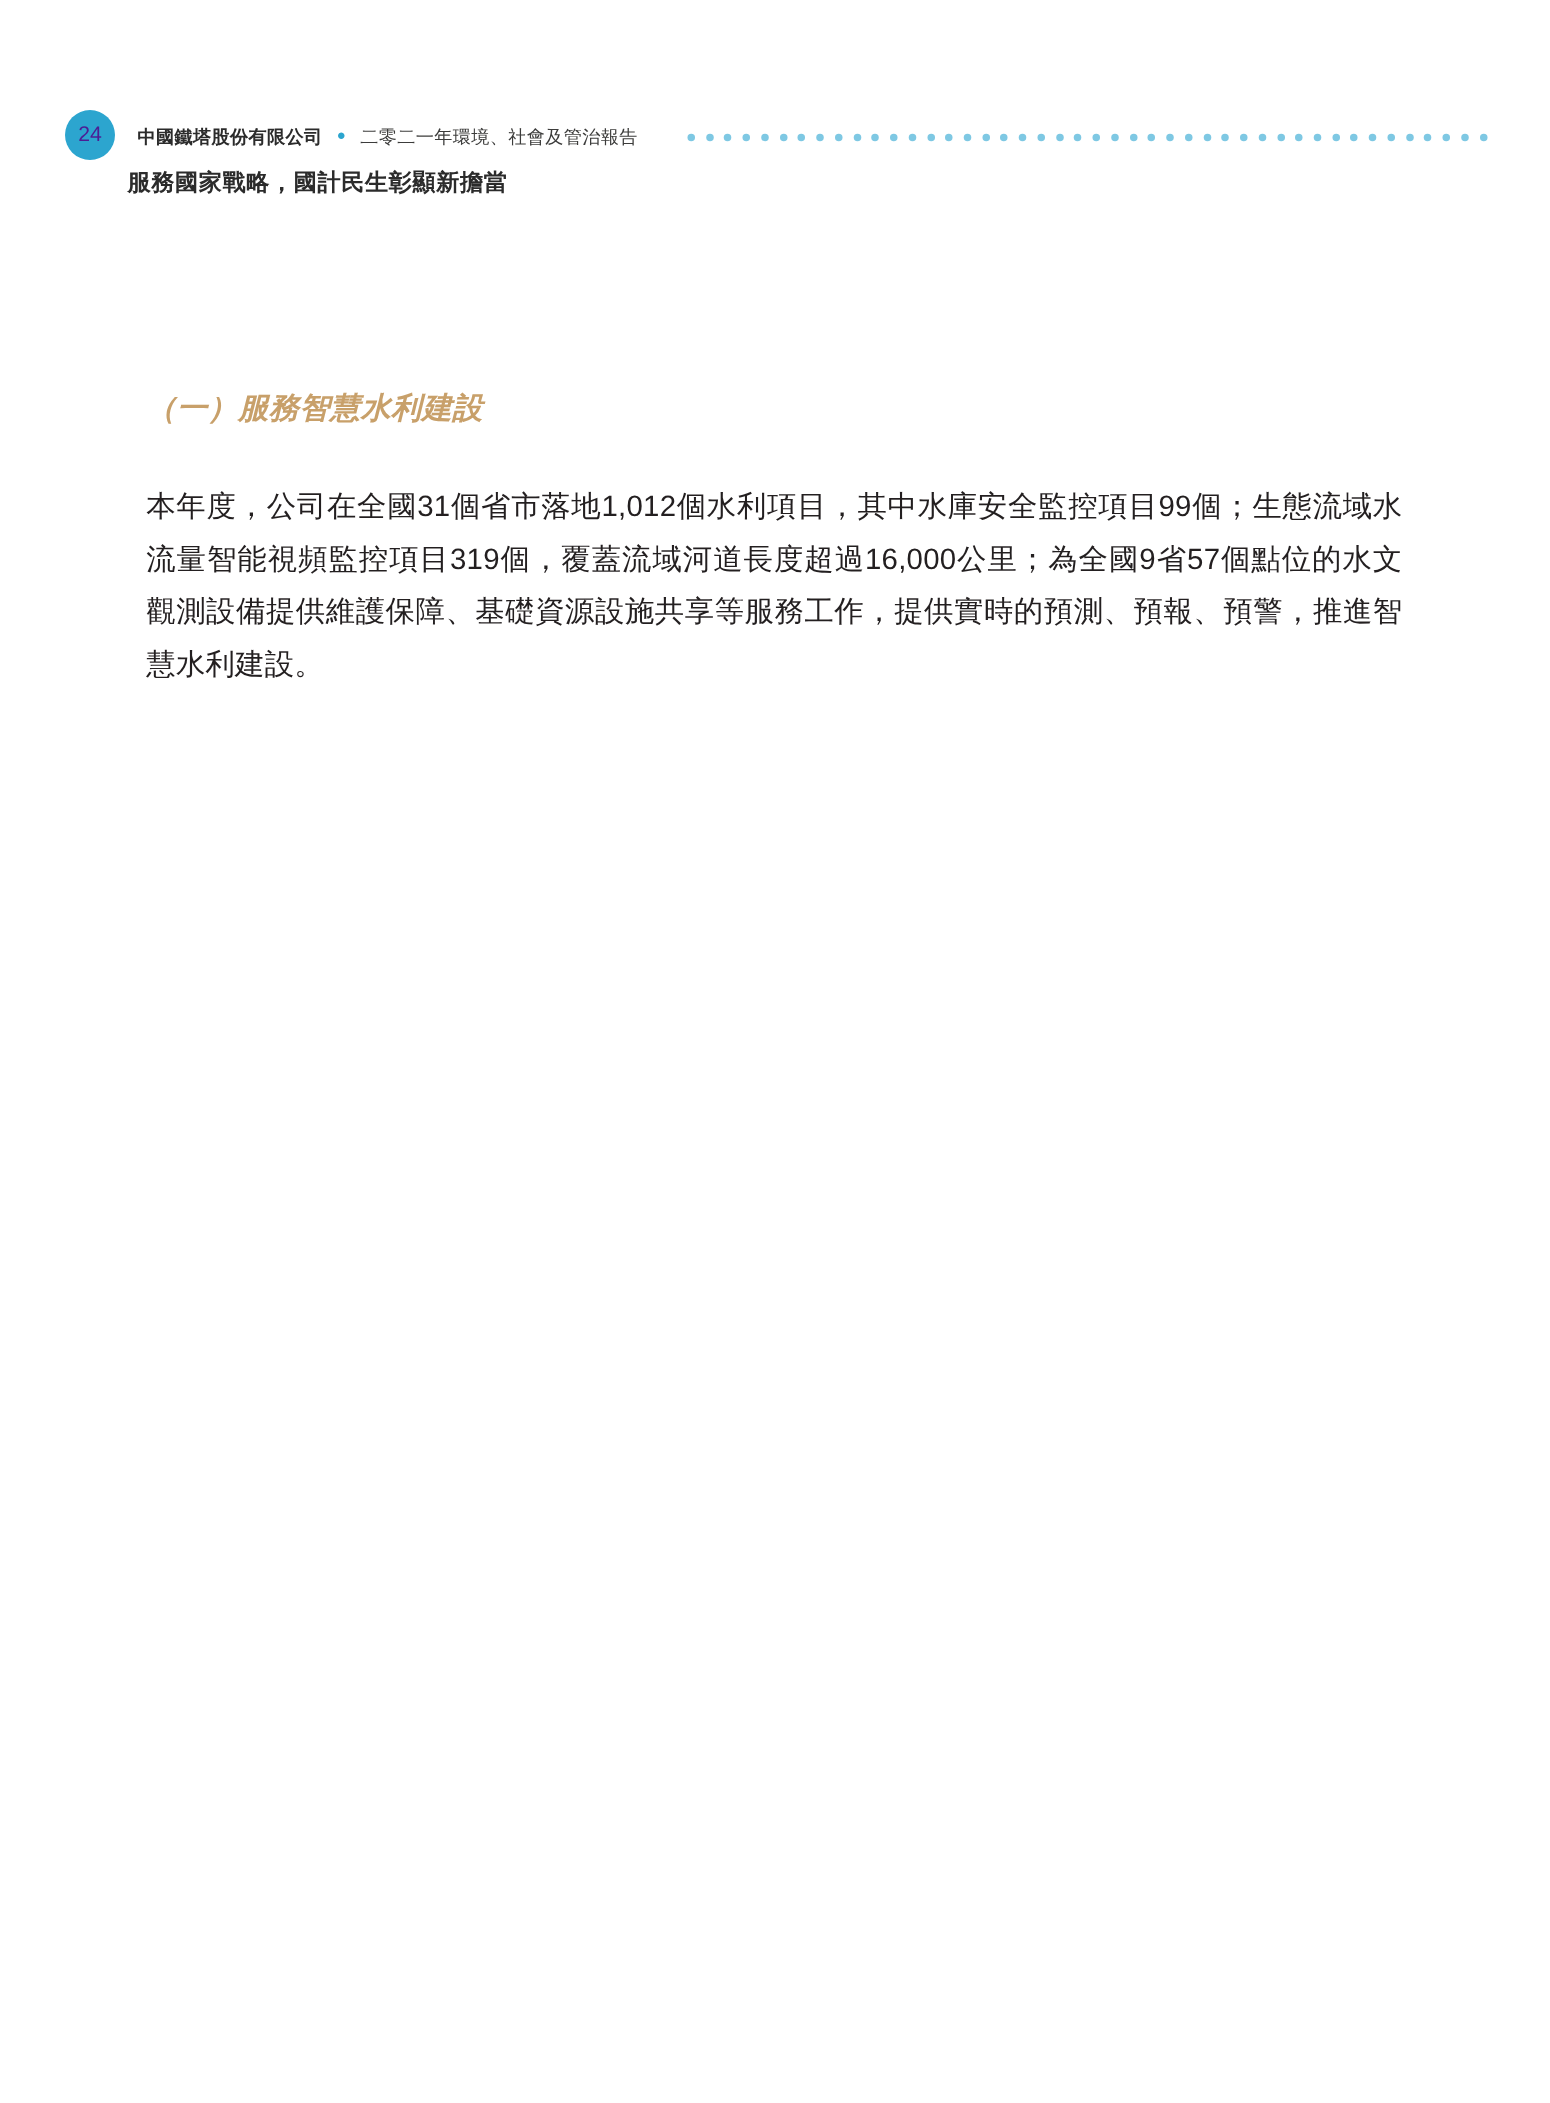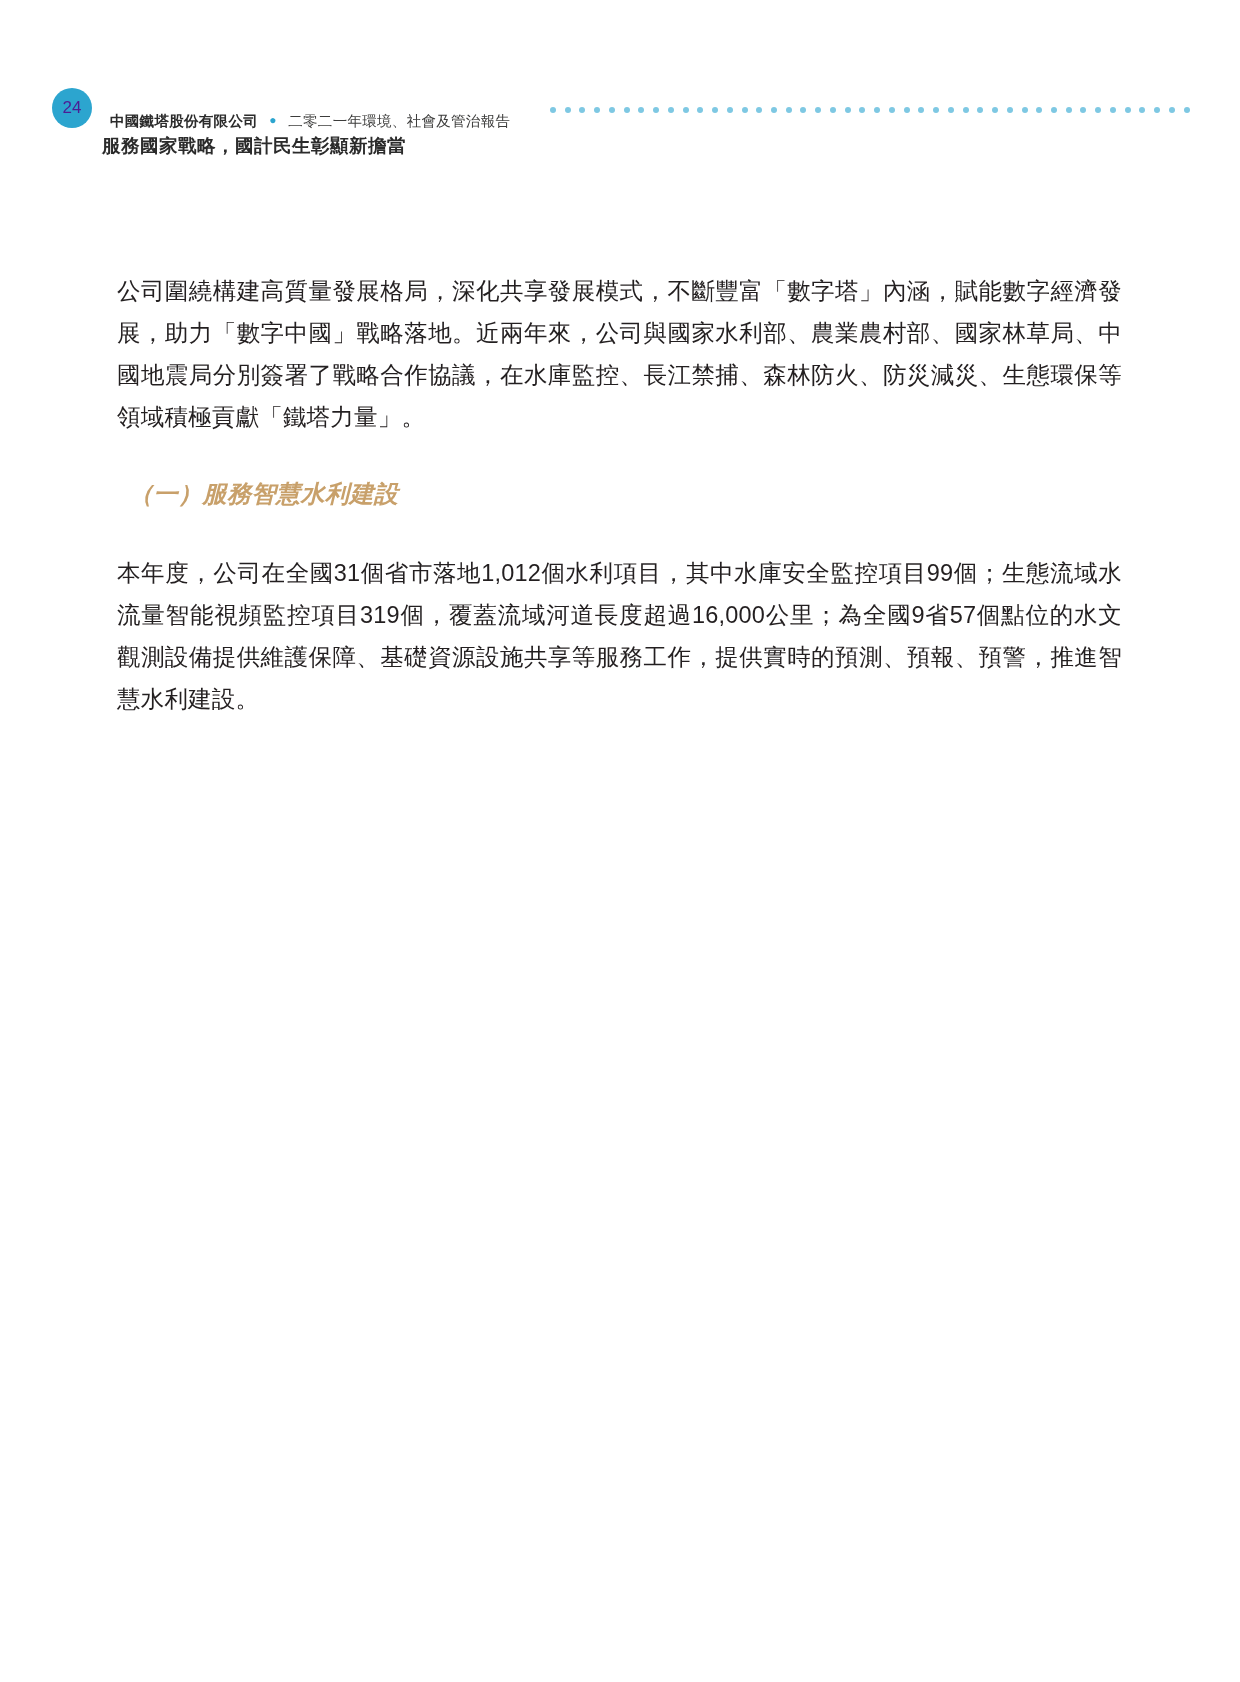--- a/index.html
+++ b/index.html
@@ -36,21 +36,21 @@
     font-size: 17px;
     font-weight: normal;
     display: flex;
     align-items: center;
     justify-content: center;
     letter-spacing: 0px;
   }
   .header-text {
     position: absolute;
     left: 110px;
-    top: 68px;
+    top: 56px;
     font-size: 14.5px;
     color: #3c3c3b;
     white-space: nowrap;
     letter-spacing: 0.3px;
   }
   .header-company {
     font-weight: bold;
     color: #2b2b2b;
   }
   .header-sep {
@@ -101,21 +101,21 @@
   p.body-text {
     margin: 0;
     font-size: 23.5px;
     line-height: 42px;
     color: #231f20;
     text-align: justify;
     text-justify: inter-ideograph;
     letter-spacing: 0.2px;
   }
   .sub-heading {
-    margin: 40px 0 8px 12px;
+    margin: 40px 0 8px 0;
     font-size: 24px;
     font-weight: bold;
     font-style: italic;
     color: #c8a06a;
     letter-spacing: 0.5px;
   }
   .gap {
     height: 34px;
   }
 </style>
@@ -173,21 +173,20 @@
       <i style="background: rgb(126, 200, 227);"></i>
       <i style="background: rgb(126, 200, 227);"></i>
       <i style="background: rgb(126, 200, 227);"></i>
       <i style="background: rgb(126, 200, 227);"></i>
     </div>
 </div>
 
 <div class="section-label">服務國家戰略，國計民生彰顯新擔當</div>
 
 <div class="content">
-  <p class="body-text">公司圍繞構建高質量發展格局，深化共享發展模式，不斷豐富「數字塔」內涵，賦能數字經濟發展，助力「數字中國」戰略落地。近兩年來，公司與國家水利部、農業農村部、國家林草局、中國地震局分別簽署了戰略合作協議，在水庫監控、長江禁捕、森林防火、防災減災、生態環保等領域積極貢獻「鐵塔力量」。</p>
 
   <div class="sub-heading">（一）服務智慧水利建設</div>
 
 
   <div class="gap"></div>
 
   <p class="body-text">本年度，公司在全國31個省市落地1,012個水利項目，其中水庫安全監控項目99個；生態流域水流量智能視頻監控項目319個，覆蓋流域河道長度超過16,000公里；為全國9省57個點位的水文觀測設備提供維護保障、基礎資源設施共享等服務工作，提供實時的預測、預報、預警，推進智慧水利建設。</p>
 </div>
 
 </body></html>

